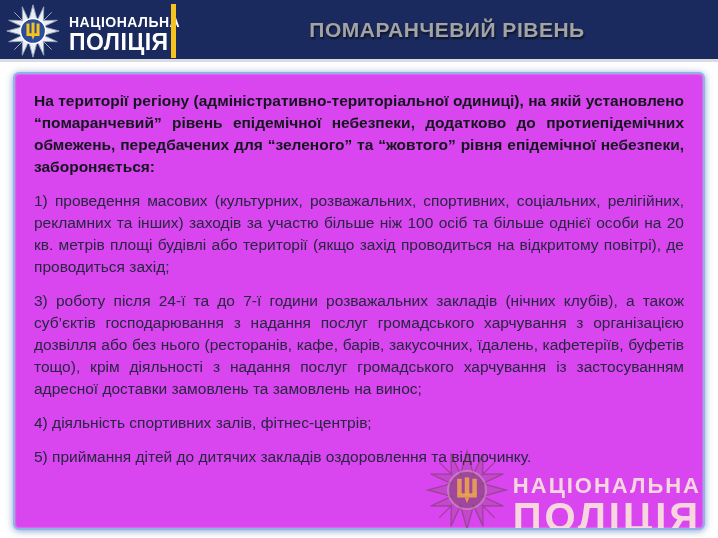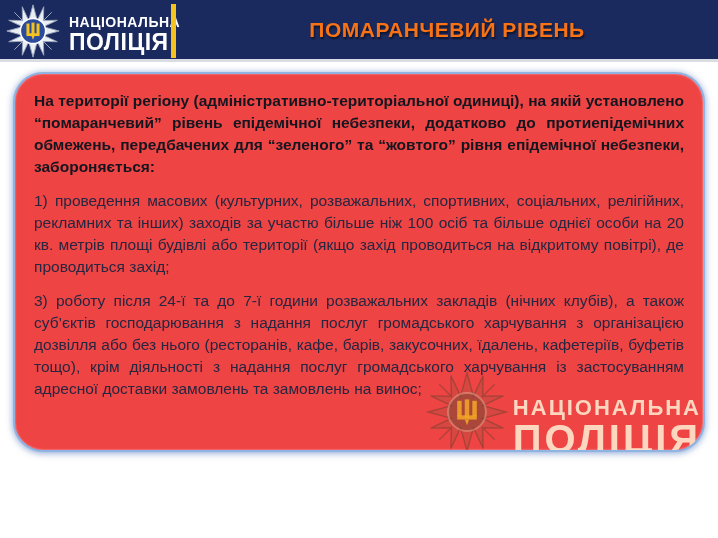--- a/index.html
+++ b/index.html
@@ -14,27 +14,27 @@
     display:flex;align-items:center;box-sizing:border-box;
   }
   .badge{position:absolute;left:5px;top:3px;width:56px;height:56px;}
   .brand{position:absolute;left:69px;top:15px;line-height:1;color:#ffffff;}
   .brand .l1{font-size:14px;font-weight:700;letter-spacing:.5px;}
   .brand .l2{font-size:23px;font-weight:700;letter-spacing:.5px;margin-top:2px;}
   .divider{position:absolute;left:171px;top:4px;width:5px;height:54px;background:#f6c21e;}
   .header-title{
     position:absolute;left:176px;top:0;width:542px;height:59px;
     display:flex;align-items:center;justify-content:center;
-    color:#f97316;font-size:21px;font-weight:700;letter-spacing:.5px;
+    color:#a3a3a3;font-size:21px;font-weight:700;letter-spacing:.5px;
     text-shadow:1px 2px 2px rgba(0,0,0,.55);
   }
   
   .card{
-    position:absolute;left:13px;top:72px;width:692px;height:380px;
-    background:#ef4444;border:2px solid #8fb4e3;border-radius:30px;
+    position:absolute;left:13px;top:72px;width:692px;height:458px;
+    background:#d946ef;border:2px solid #8fb4e3;border-radius:6px;
     box-shadow:0 1px 7px rgba(110,145,200,.85), inset 0 0 2px rgba(255,255,255,.6);
     box-sizing:border-box;padding:16px 19px 0 19px;overflow:hidden;
     color:#262640;font-size:15.5px;line-height:1.42;text-align:justify;
   }
   .card p{margin:0 0 12px 0;}
   .intro{font-weight:700;color:#15151f;}
   
   .watermark{
     position:absolute;right:2px;bottom:-8px;display:flex;align-items:flex-end;
     pointer-events:none;
@@ -68,20 +68,22 @@
       <div class="l2">ПОЛІЦІЯ</div>
     </div>
     <div class="divider"></div>
     <div class="header-title">ПОМАРАНЧЕВИЙ РІВЕНЬ</div>
   </div>
 
   <div class="card">
     <p class="intro">На території регіону (адміністративно-територіальної одиниці), на якій установлено “помаранчевий” рівень епідемічної небезпеки, додатково до протиепідемічних обмежень, передбачених для “зеленого” та “жовтого” рівня епідемічної небезпеки, забороняється:</p>
     <p>1) проведення масових (культурних, розважальних, спортивних, соціальних, релігійних, рекламних та інших) заходів за участю більше ніж 100 осіб та більше однієї особи на 20 кв. метрів площі будівлі або території (якщо захід проводиться на відкритому повітрі), де проводиться захід;</p>
     <p>3) роботу після 24-ї та до 7-ї години розважальних закладів (нічних клубів), а також суб’єктів господарювання з надання послуг громадського харчування з організацією дозвілля або без нього (ресторанів, кафе, барів, закусочних, їдалень, кафетеріїв, буфетів тощо), крім діяльності з надання послуг громадського харчування із застосуванням адресної доставки замовлень та замовлень на винос;</p>
+    <p>4) діяльність спортивних залів, фітнес-центрів;</p>
+    <p>5) приймання дітей до дитячих закладів оздоровлення та відпочинку.</p>
 
     <div class="watermark">
       <svg class="wm-star" viewBox="-30 -30 60 60">
         <g>
           <polygon points="0,-28 4.6,-11.2 11.5,-26 11.2,-11.2 19.8,-19.8 11.2,-11.2 26,-11.5 11.2,-4.6 28,0 11.2,4.6 26,11.5 11.2,11.2 19.8,19.8 11.2,11.2 11.5,26 4.6,11.2 0,28 -4.6,11.2 -11.5,26 -11.2,11.2 -19.8,19.8 -11.2,11.2 -26,11.5 -11.2,4.6 -28,0 -11.2,-4.6 -26,-11.5 -11.2,-11.2 -19.8,-19.8 -11.2,-11.2 -11.5,-26 -4.6,-11.2" fill="rgba(95,85,50,0.22)" stroke="rgba(70,60,35,0.45)" stroke-width="1"></polygon>
           <circle cx="0" cy="0" r="13.5" fill="rgba(75,70,45,0.40)" stroke="rgba(255,245,210,0.35)" stroke-width="1.4"></circle>
           <g fill="rgba(246,194,30,0.85)">
             <rect x="-7" y="-8" width="3.2" height="11"></rect>
             <rect x="-1.6" y="-9" width="3.2" height="13"></rect>
             <rect x="3.8" y="-8" width="3.2" height="11"></rect>

